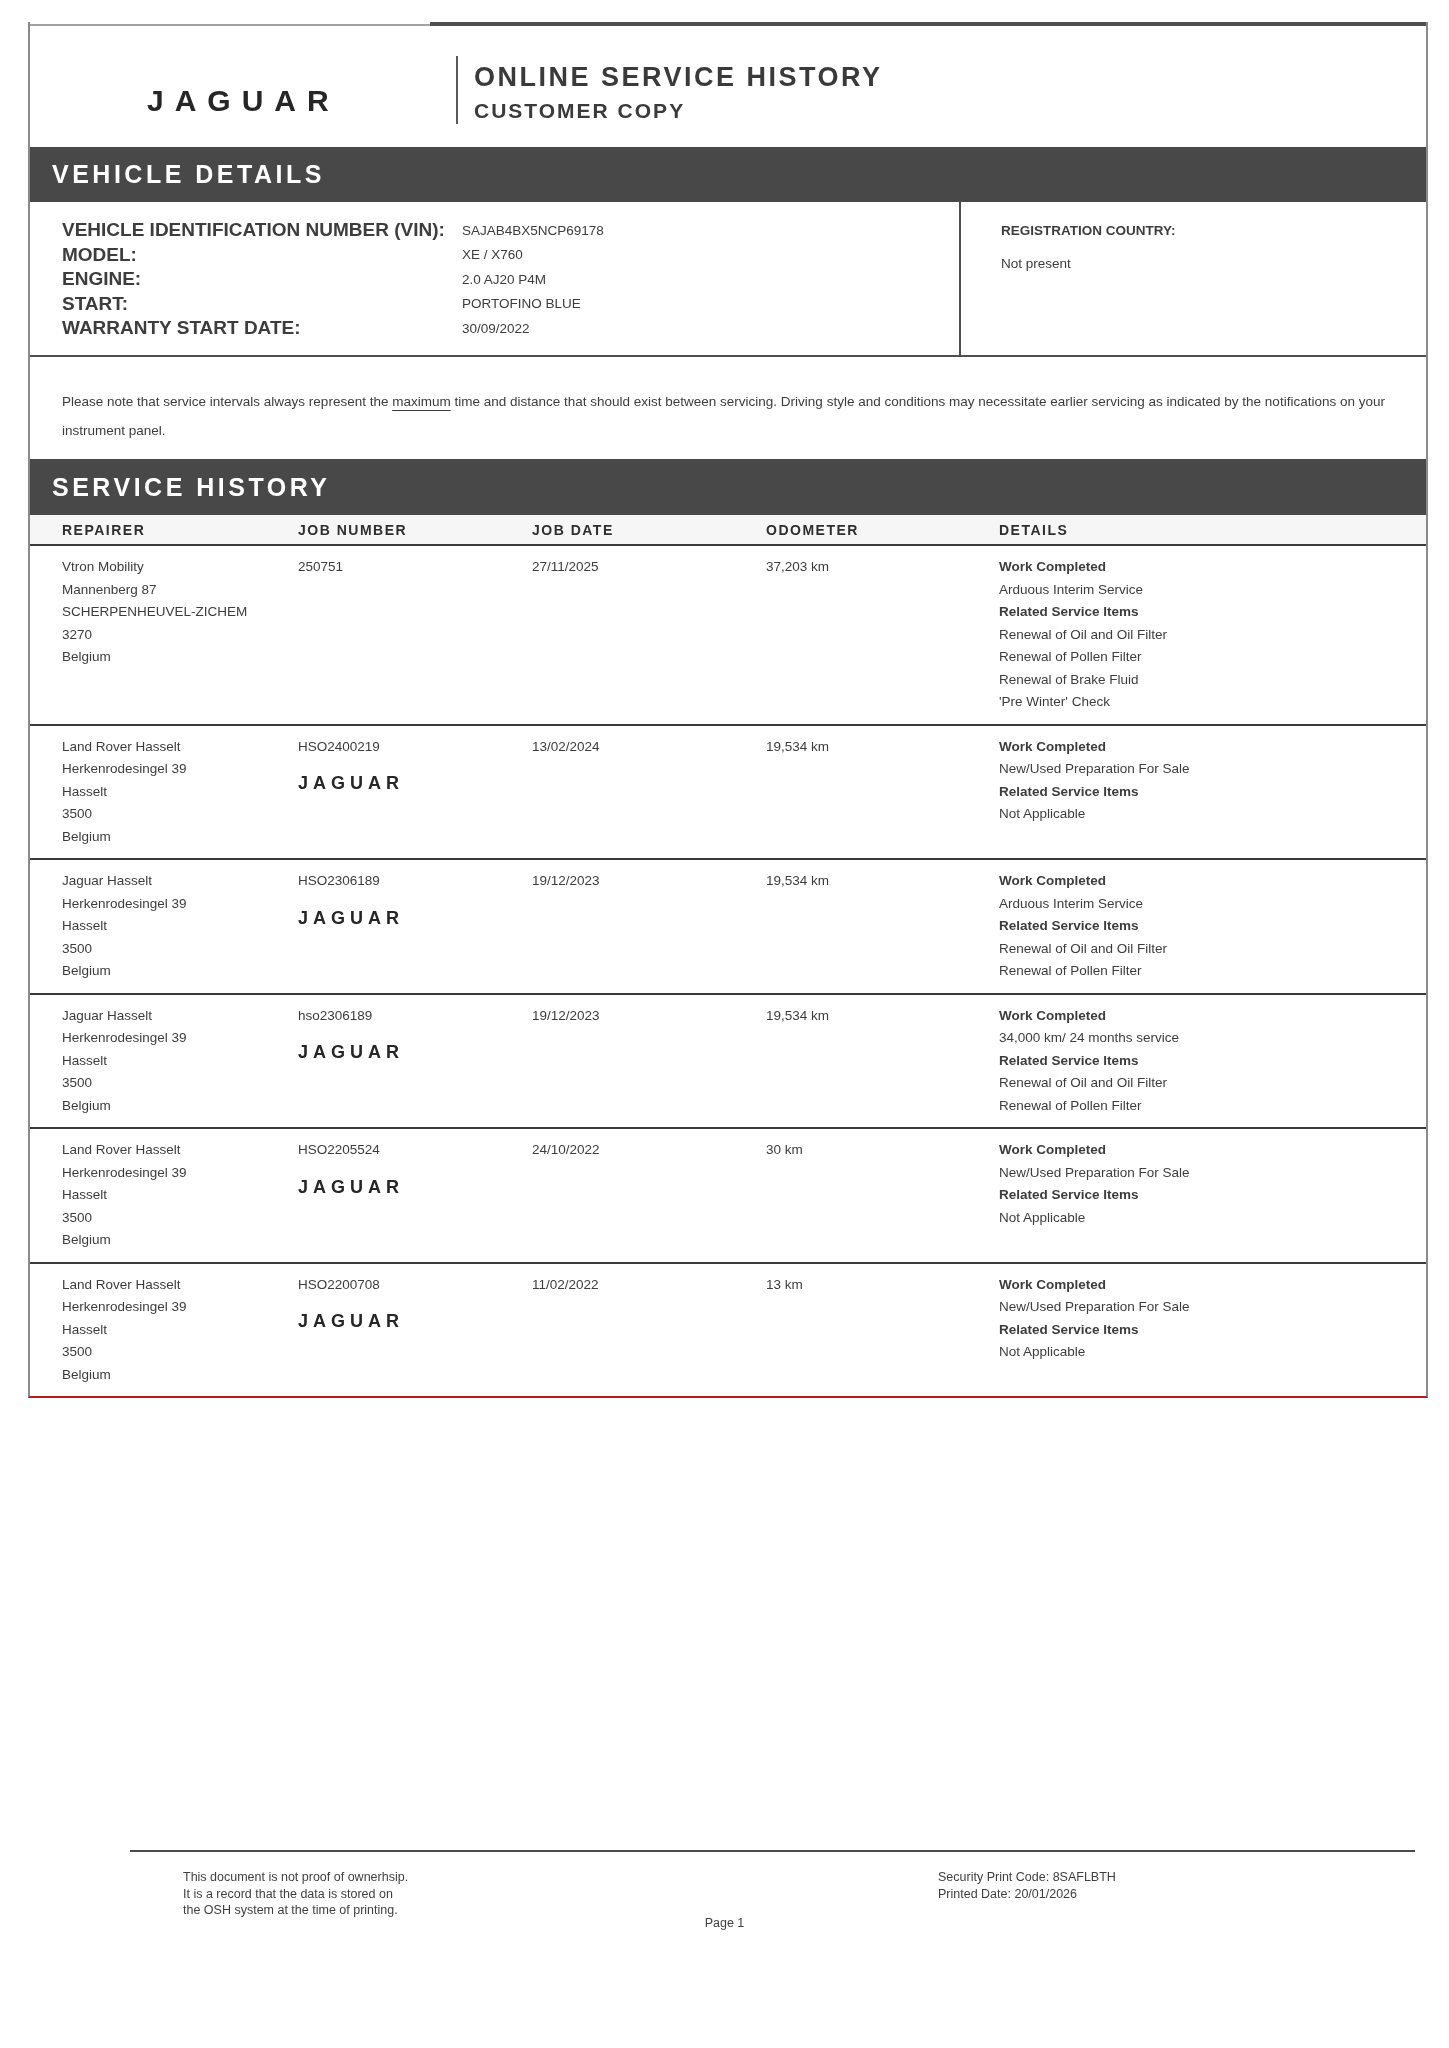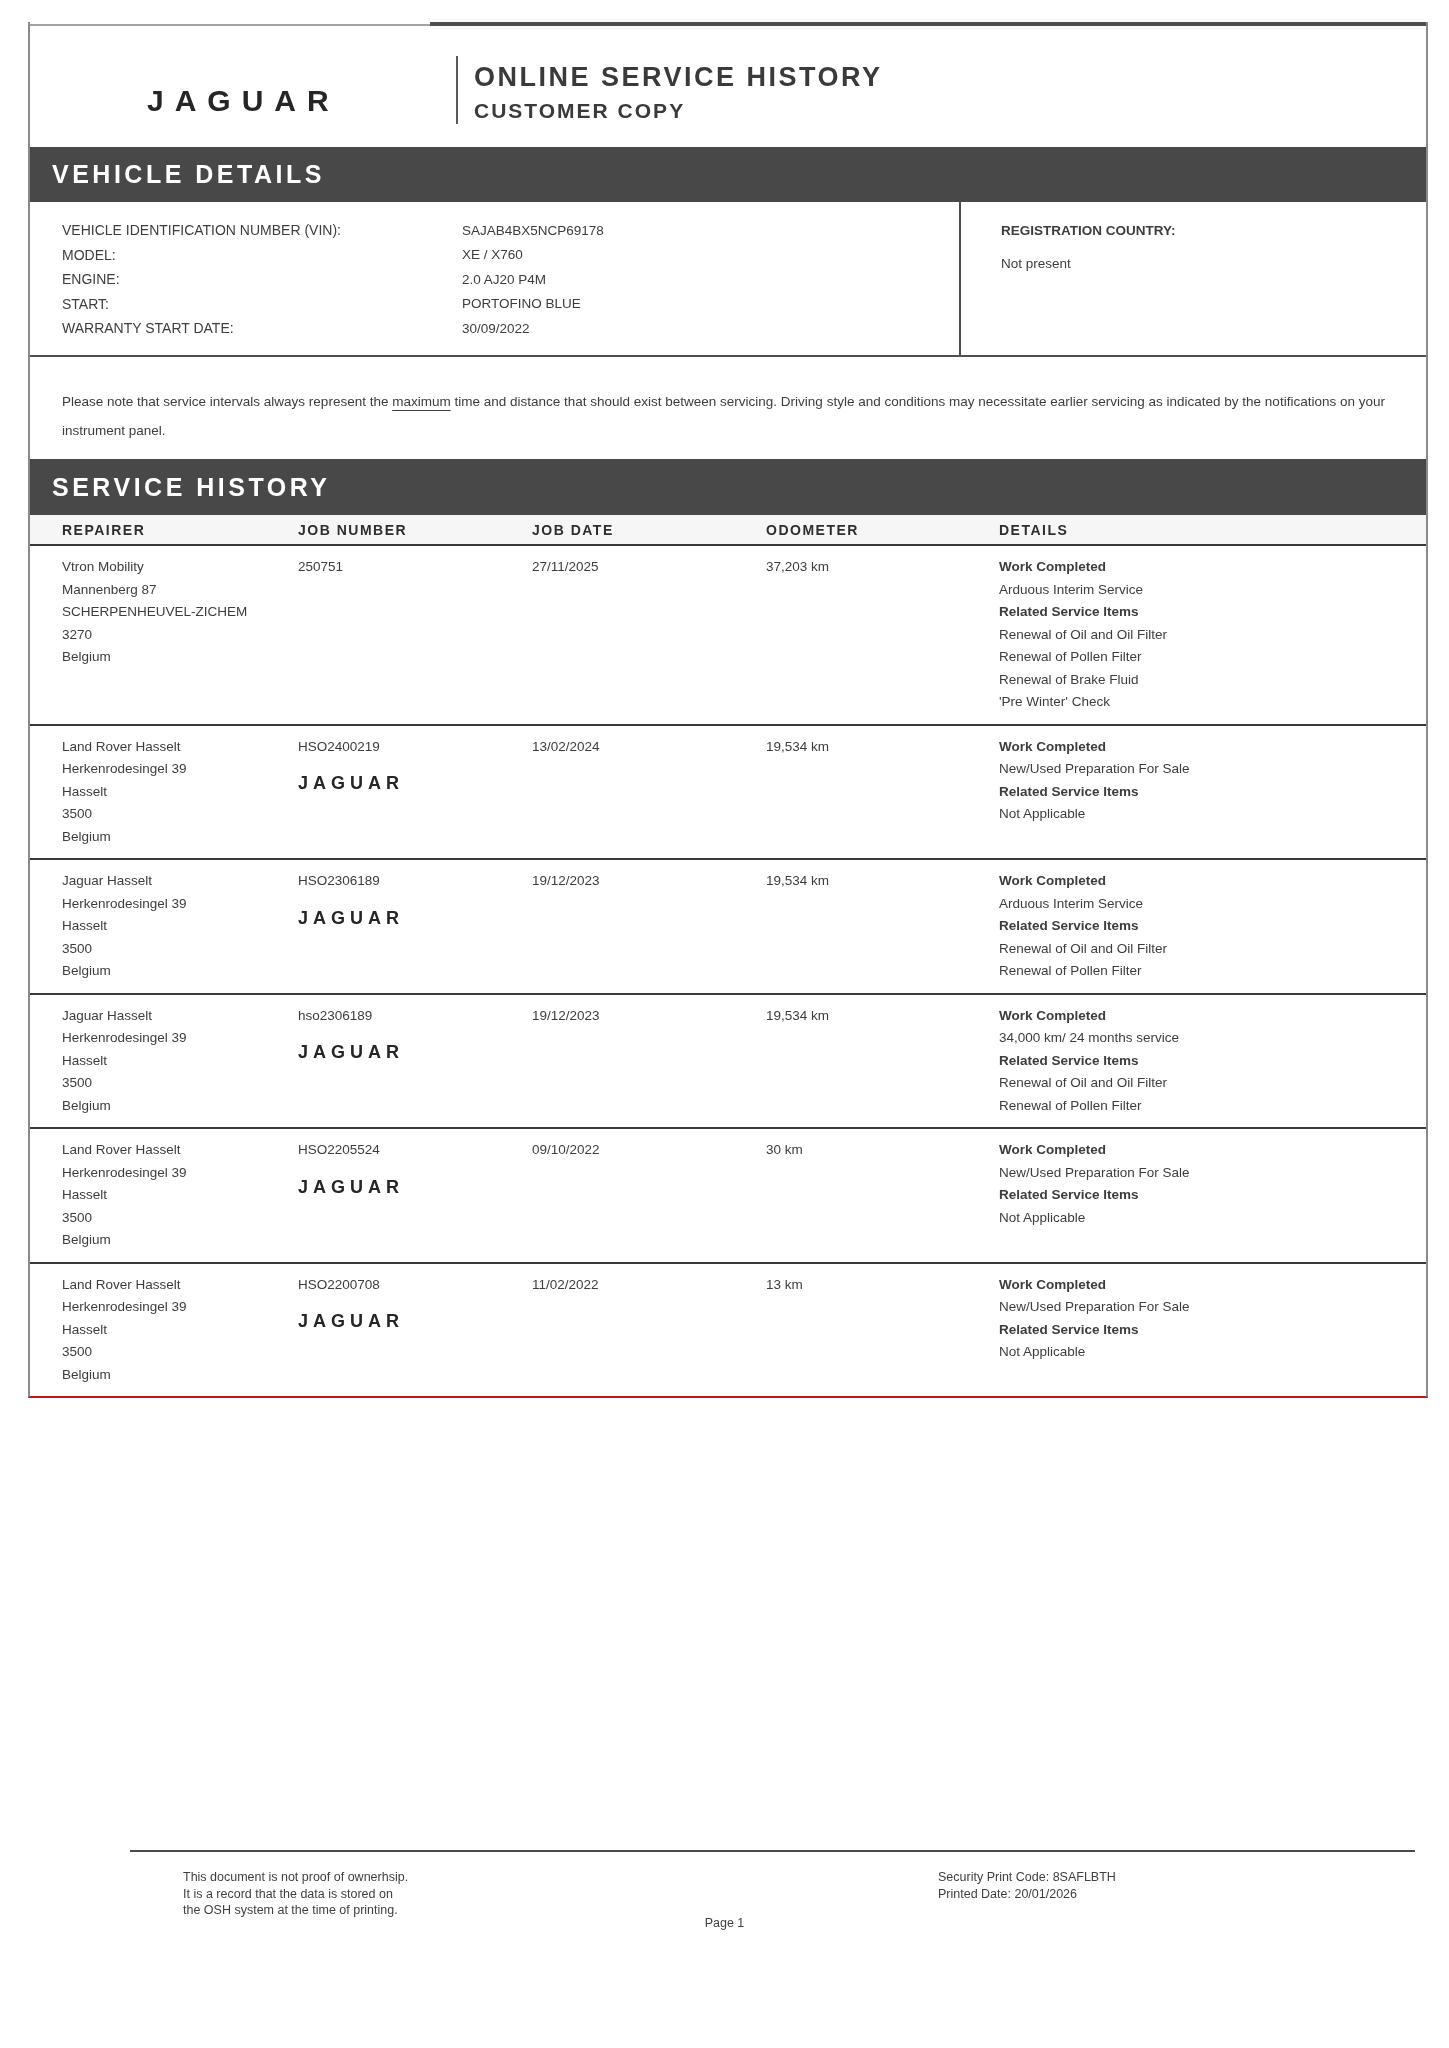--- a/index.html
+++ b/index.html
@@ -34,21 +34,21 @@
     background:#484848; color:#ffffff; display:flex; align-items:center;
     padding-left:22px; font-size:25px; font-weight:bold; letter-spacing:3.5px;
   }
   .banner.vd { height:55px; }
   .banner.sh { height:56px; }
 
   
   .vd-area { display:flex; height:155px; border-bottom:2px solid #4f4f4f; }
   .vd-left { width:929px; padding:16px 0 0 32px; }
   .vd-row { display:flex; height:24.5px; align-items:center; }
-  .vd-label { width:400px; font-weight:normal; font-size:14px; }
+  .vd-label { width:400px; font-weight:bold; font-size:19px; }
   .vd-value { font-size:13.5px; }
   .vd-right { flex:1; border-left:2px solid #4f4f4f; padding:21px 0 0 40px; }
   .reg-label { font-weight:bold; font-size:13.5px; }
   .reg-value { margin-top:18px; font-size:13.5px; }
 
   
   .notice { height:102px; padding:30px 40px 0 32px; font-size:13.5px; line-height:29px; }
   .u { text-decoration:underline; text-underline-offset:4px; }
 
   
@@ -263,21 +263,21 @@
           <div class="line">Herkenrodesingel 39</div>
           <div class="line">Hasselt</div>
           <div class="line">3500</div>
           <div class="line">Belgium</div>
         </div>
     <div class="cell">
       <div class="line">HSO2205524</div>
       <div class="mini-logo">JAGUAR</div>
     </div>
     <div class="cell">
-      <div class="line">09/10/2022</div>
+      <div class="line">24/10/2022</div>
     </div>
     <div class="cell">
       <div class="line">30 km</div>
     </div>
     <div class="cell">
           <div class="line bold">Work Completed</div>
           <div class="line">New/Used Preparation For Sale</div>
           <div class="line bold">Related Service Items</div>
           <div class="line">Not Applicable</div>
         </div>

